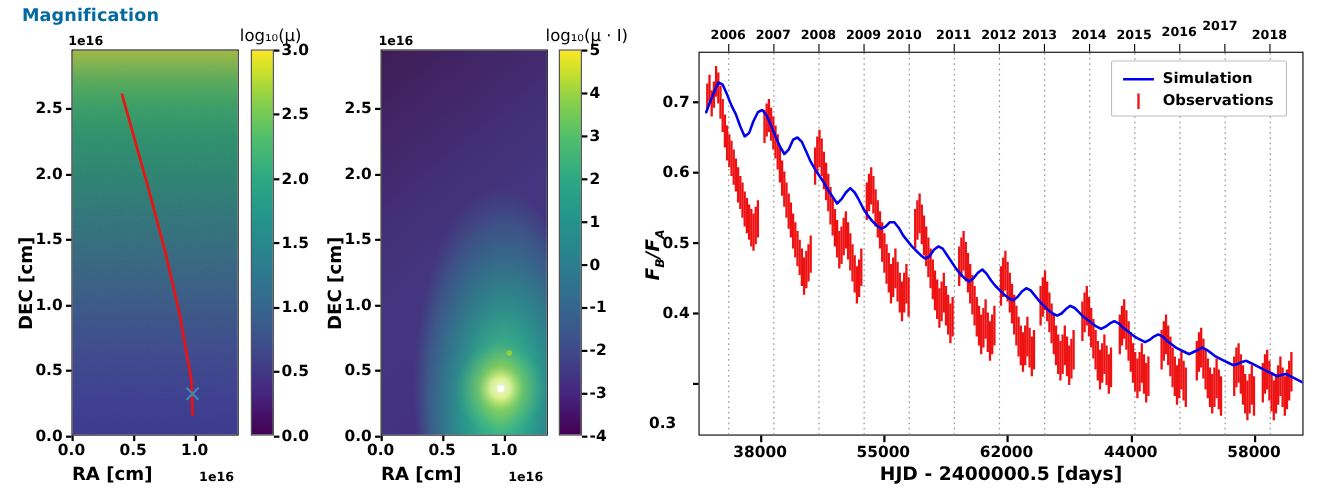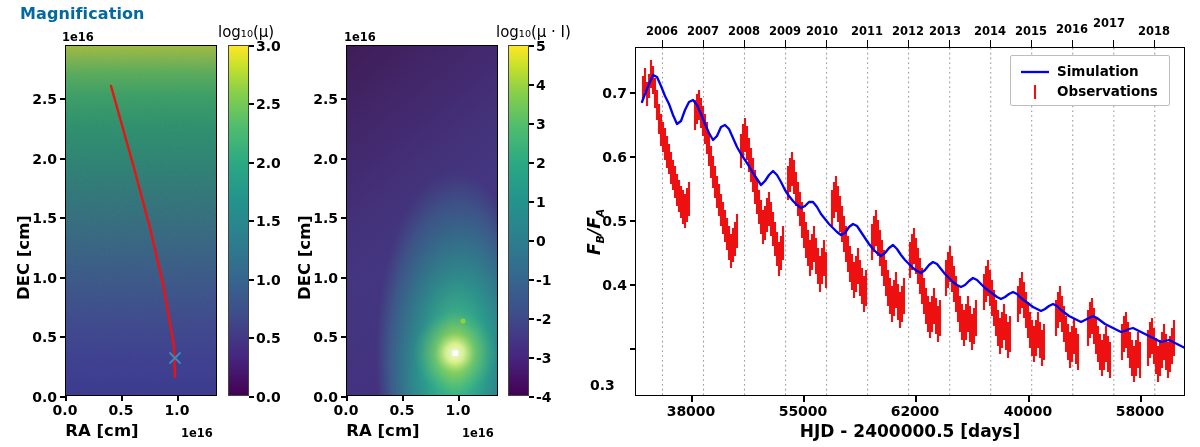--- a/index.html
+++ b/index.html
@@ -543,21 +543,21 @@
     </div>
 
     <div class="abs" style="left:0;top:0;">
       <div class="tkm" style="left:121px;top:396px;width:1.5px;height:6px;"></div>
       <div class="abs tick" style="left:86px;top:403px;width:70px;text-align:center;">38000</div>
       <div class="tkm" style="left:233px;top:396px;width:1.5px;height:6px;"></div>
       <div class="abs tick" style="left:198px;top:403px;width:70px;text-align:center;">55000</div>
       <div class="tkm" style="left:345px;top:396px;width:1.5px;height:6px;"></div>
       <div class="abs tick" style="left:310px;top:403px;width:70px;text-align:center;">62000</div>
       <div class="tkm" style="left:458px;top:396px;width:1.5px;height:6px;"></div>
-      <div class="abs tick" style="left:423px;top:403px;width:70px;text-align:center;">40000</div>
+      <div class="abs tick" style="left:423px;top:403px;width:70px;text-align:center;">44000</div>
       <div class="tkm" style="left:570px;top:396px;width:1.5px;height:6px;"></div>
       <div class="abs tick" style="left:535px;top:403px;width:70px;text-align:center;">58000</div>
     </div>
 
     <div class="abs axlab" style="left:65px;top:421px;width:550px;text-align:center;font-size:17px;">HJD - 2400000.5 [days]</div>
 
     <div class="abs legend-box" style="left:440px;top:55px;width:160px;height:51px;">
       <div class="abs" style="left:6px;top:5px;width:150px;height:20px;">
         <svg class="abs" width="30" height="16" style="left:3px;top:3px;">
           <line x1="1" y1="8" x2="29" y2="8" stroke="#0000ee" stroke-width="2.3"></line>

